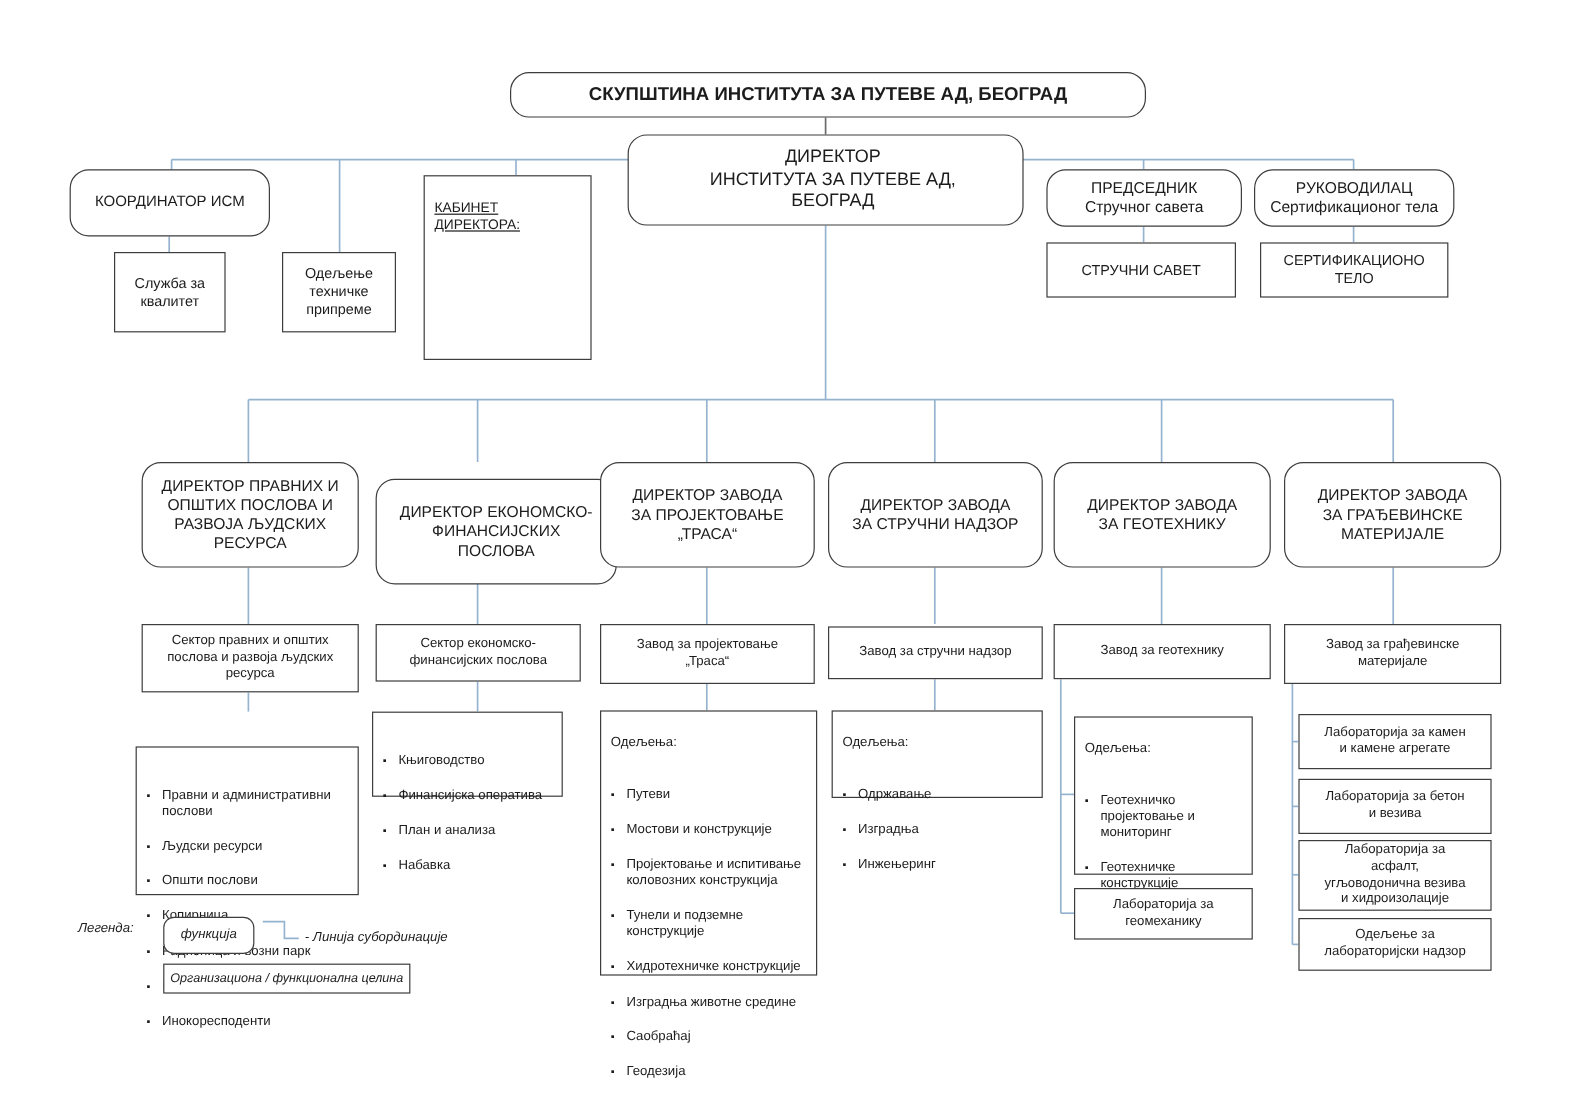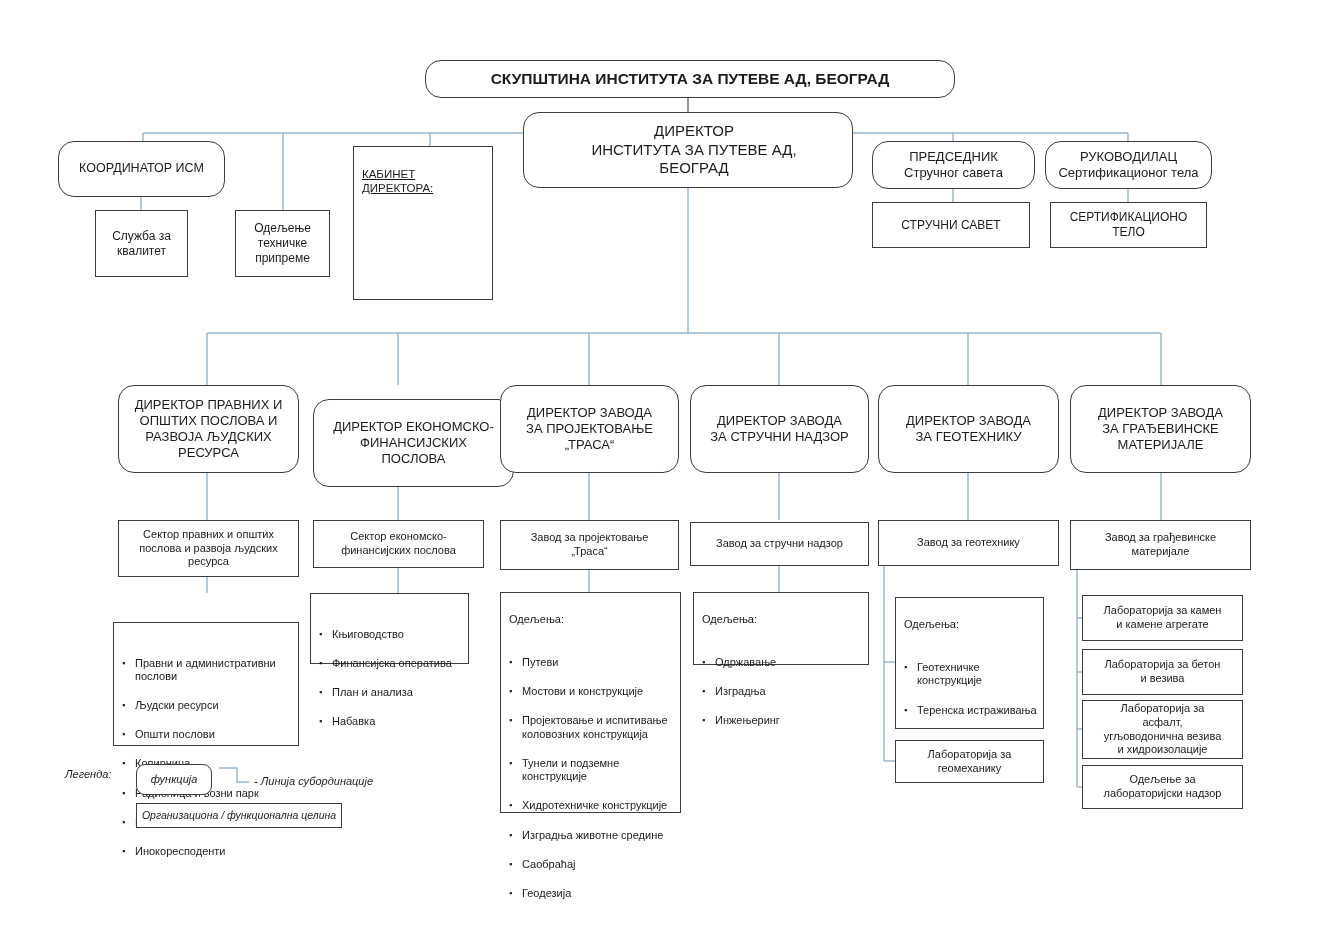--- a/index.html
+++ b/index.html
@@ -168,20 +168,21 @@
   <ul class="blt">
     <li>Одржавање</li>
     <li>Изградња</li>
     <li>Инжењеринг</li>
   </ul>
 </div>
 
 <div class="node list" style="left:895px;top:597px;width:149px;height:132px;">
   <span class="hdr">Одељења:</span>
   <ul class="blt">
+    <li>Геотехничко пројектовање и мониторинг</li>
     <li>Геотехничке конструкције</li>
     <li>Теренска истраживања</li>
   </ul>
 </div>
 
 <div class="node tiny" style="left:895px;top:740px;width:149px;height:43px;">Лабораторија за
 геомеханику</div>
 
 <div class="node tiny" style="left:1082px;top:595px;width:161px;height:46px;">Лабораторија за камен
 и камене агрегате</div>

